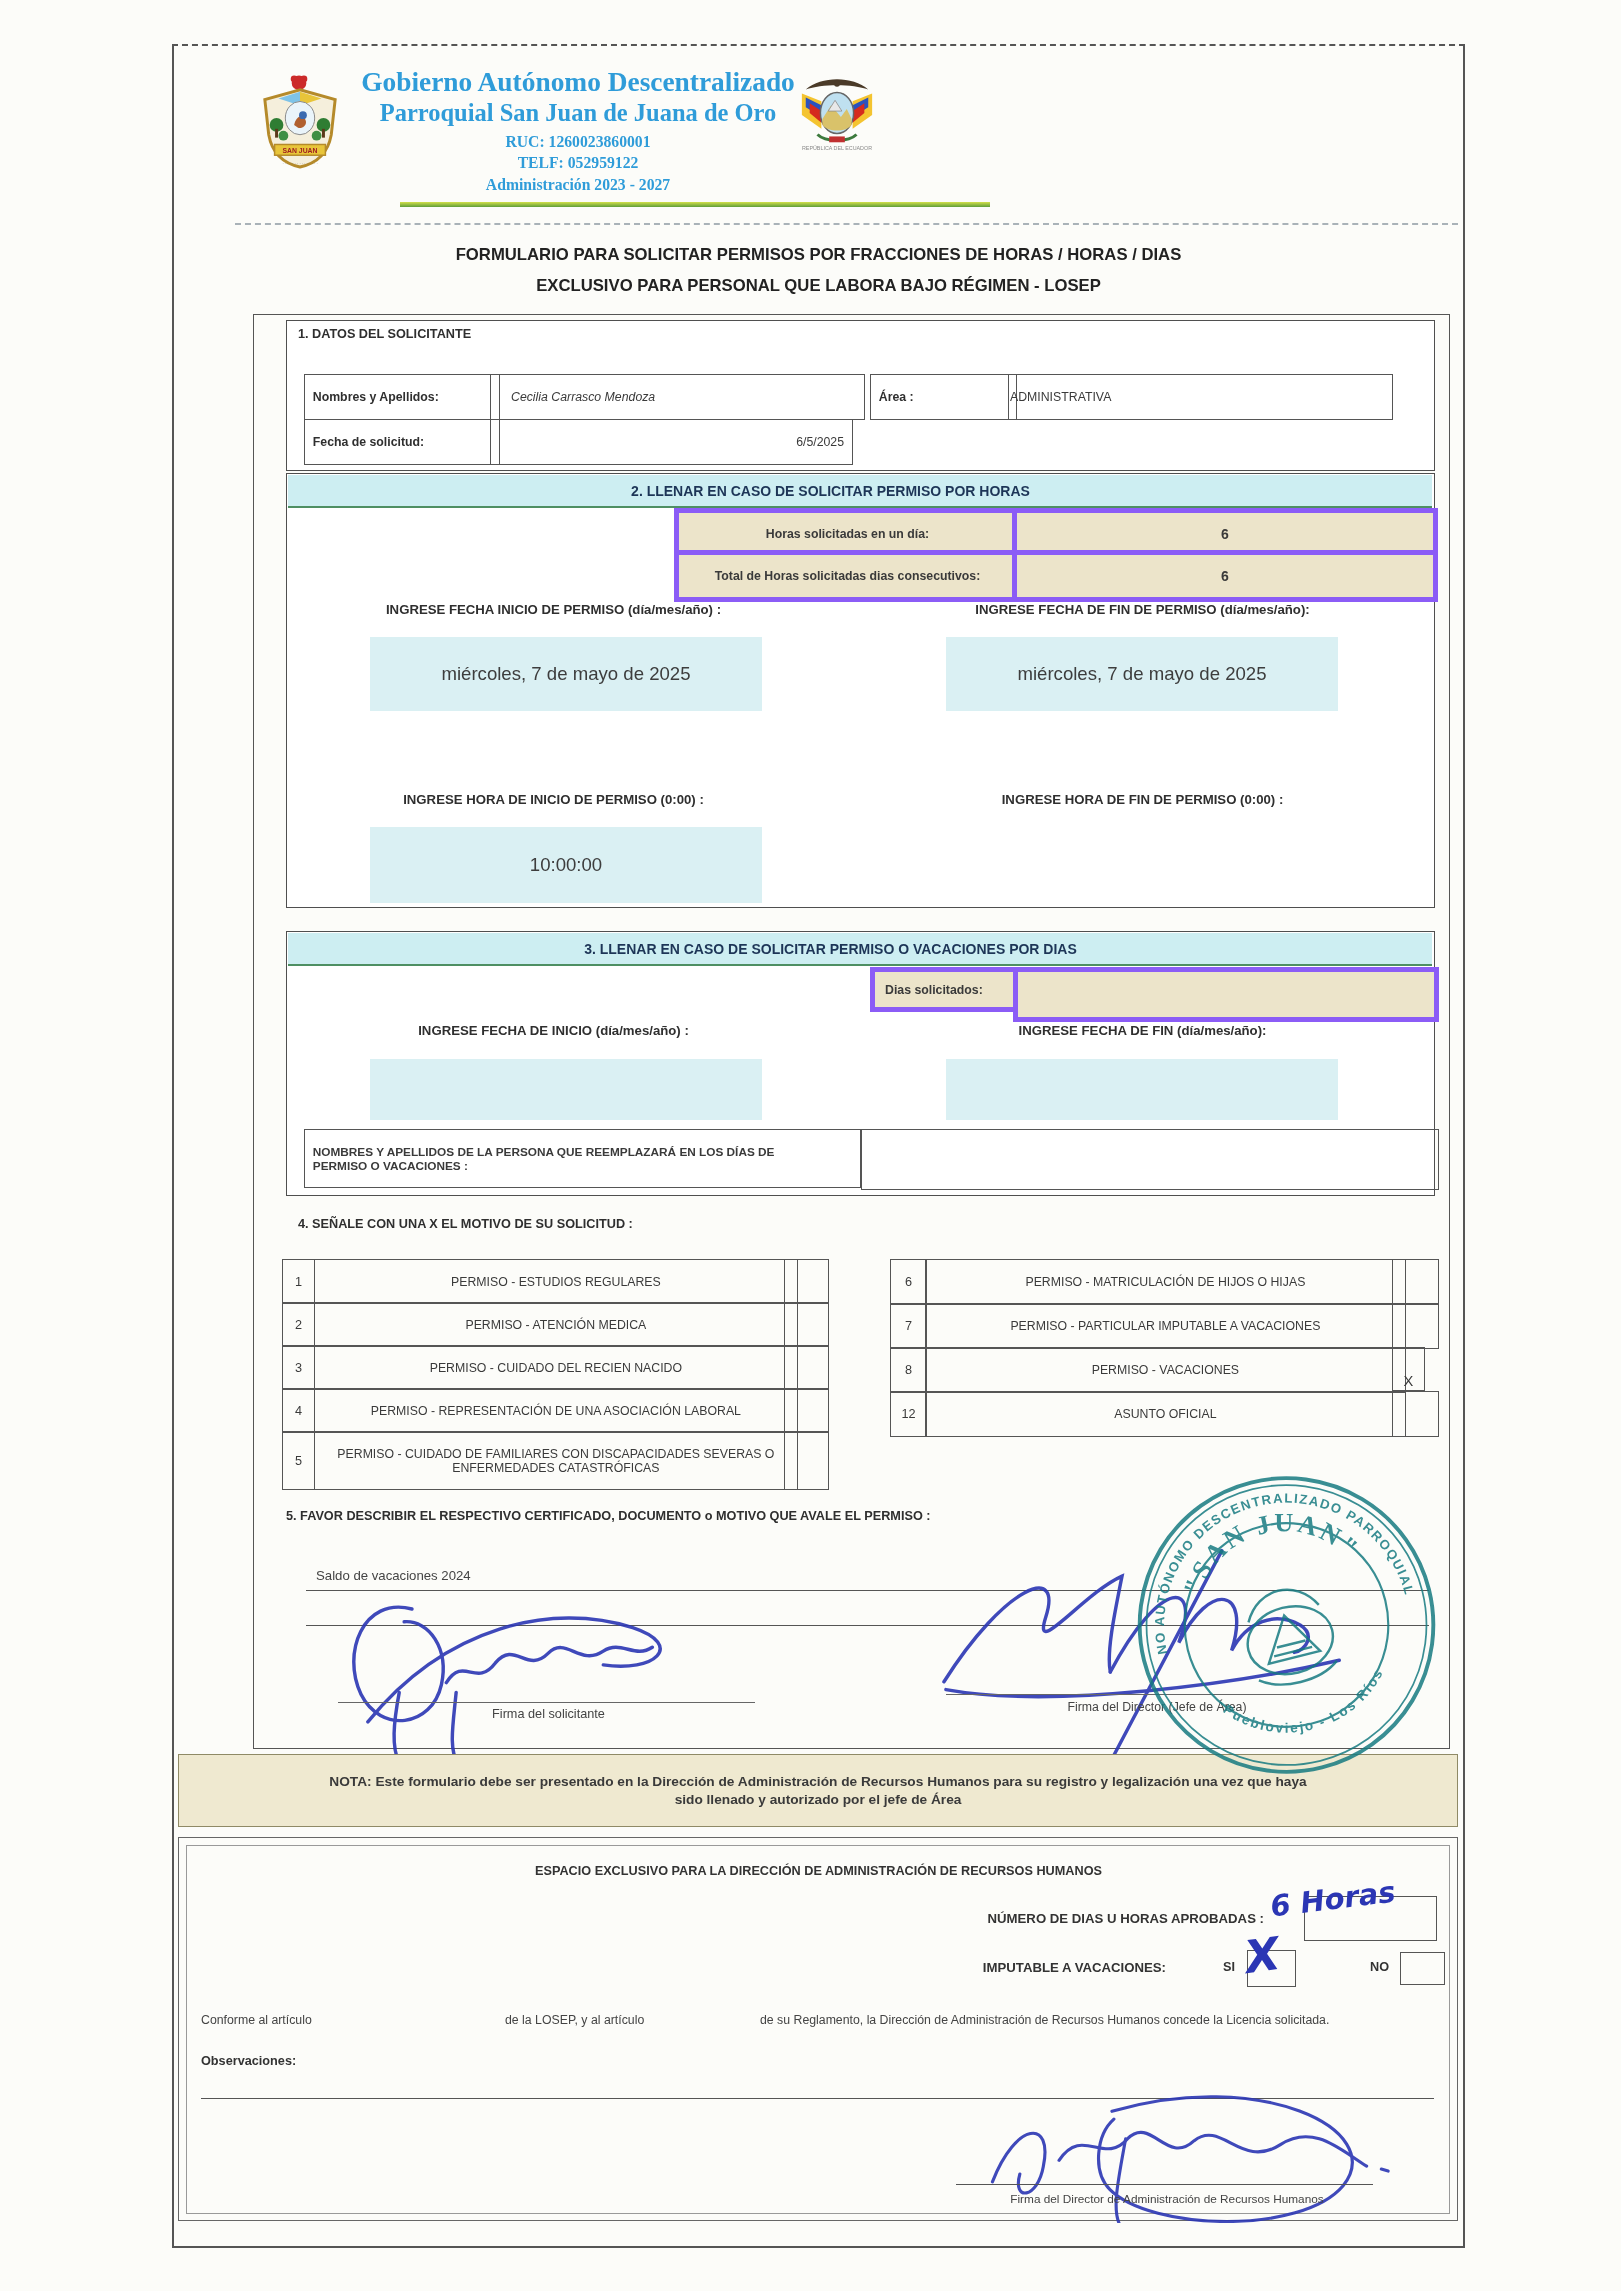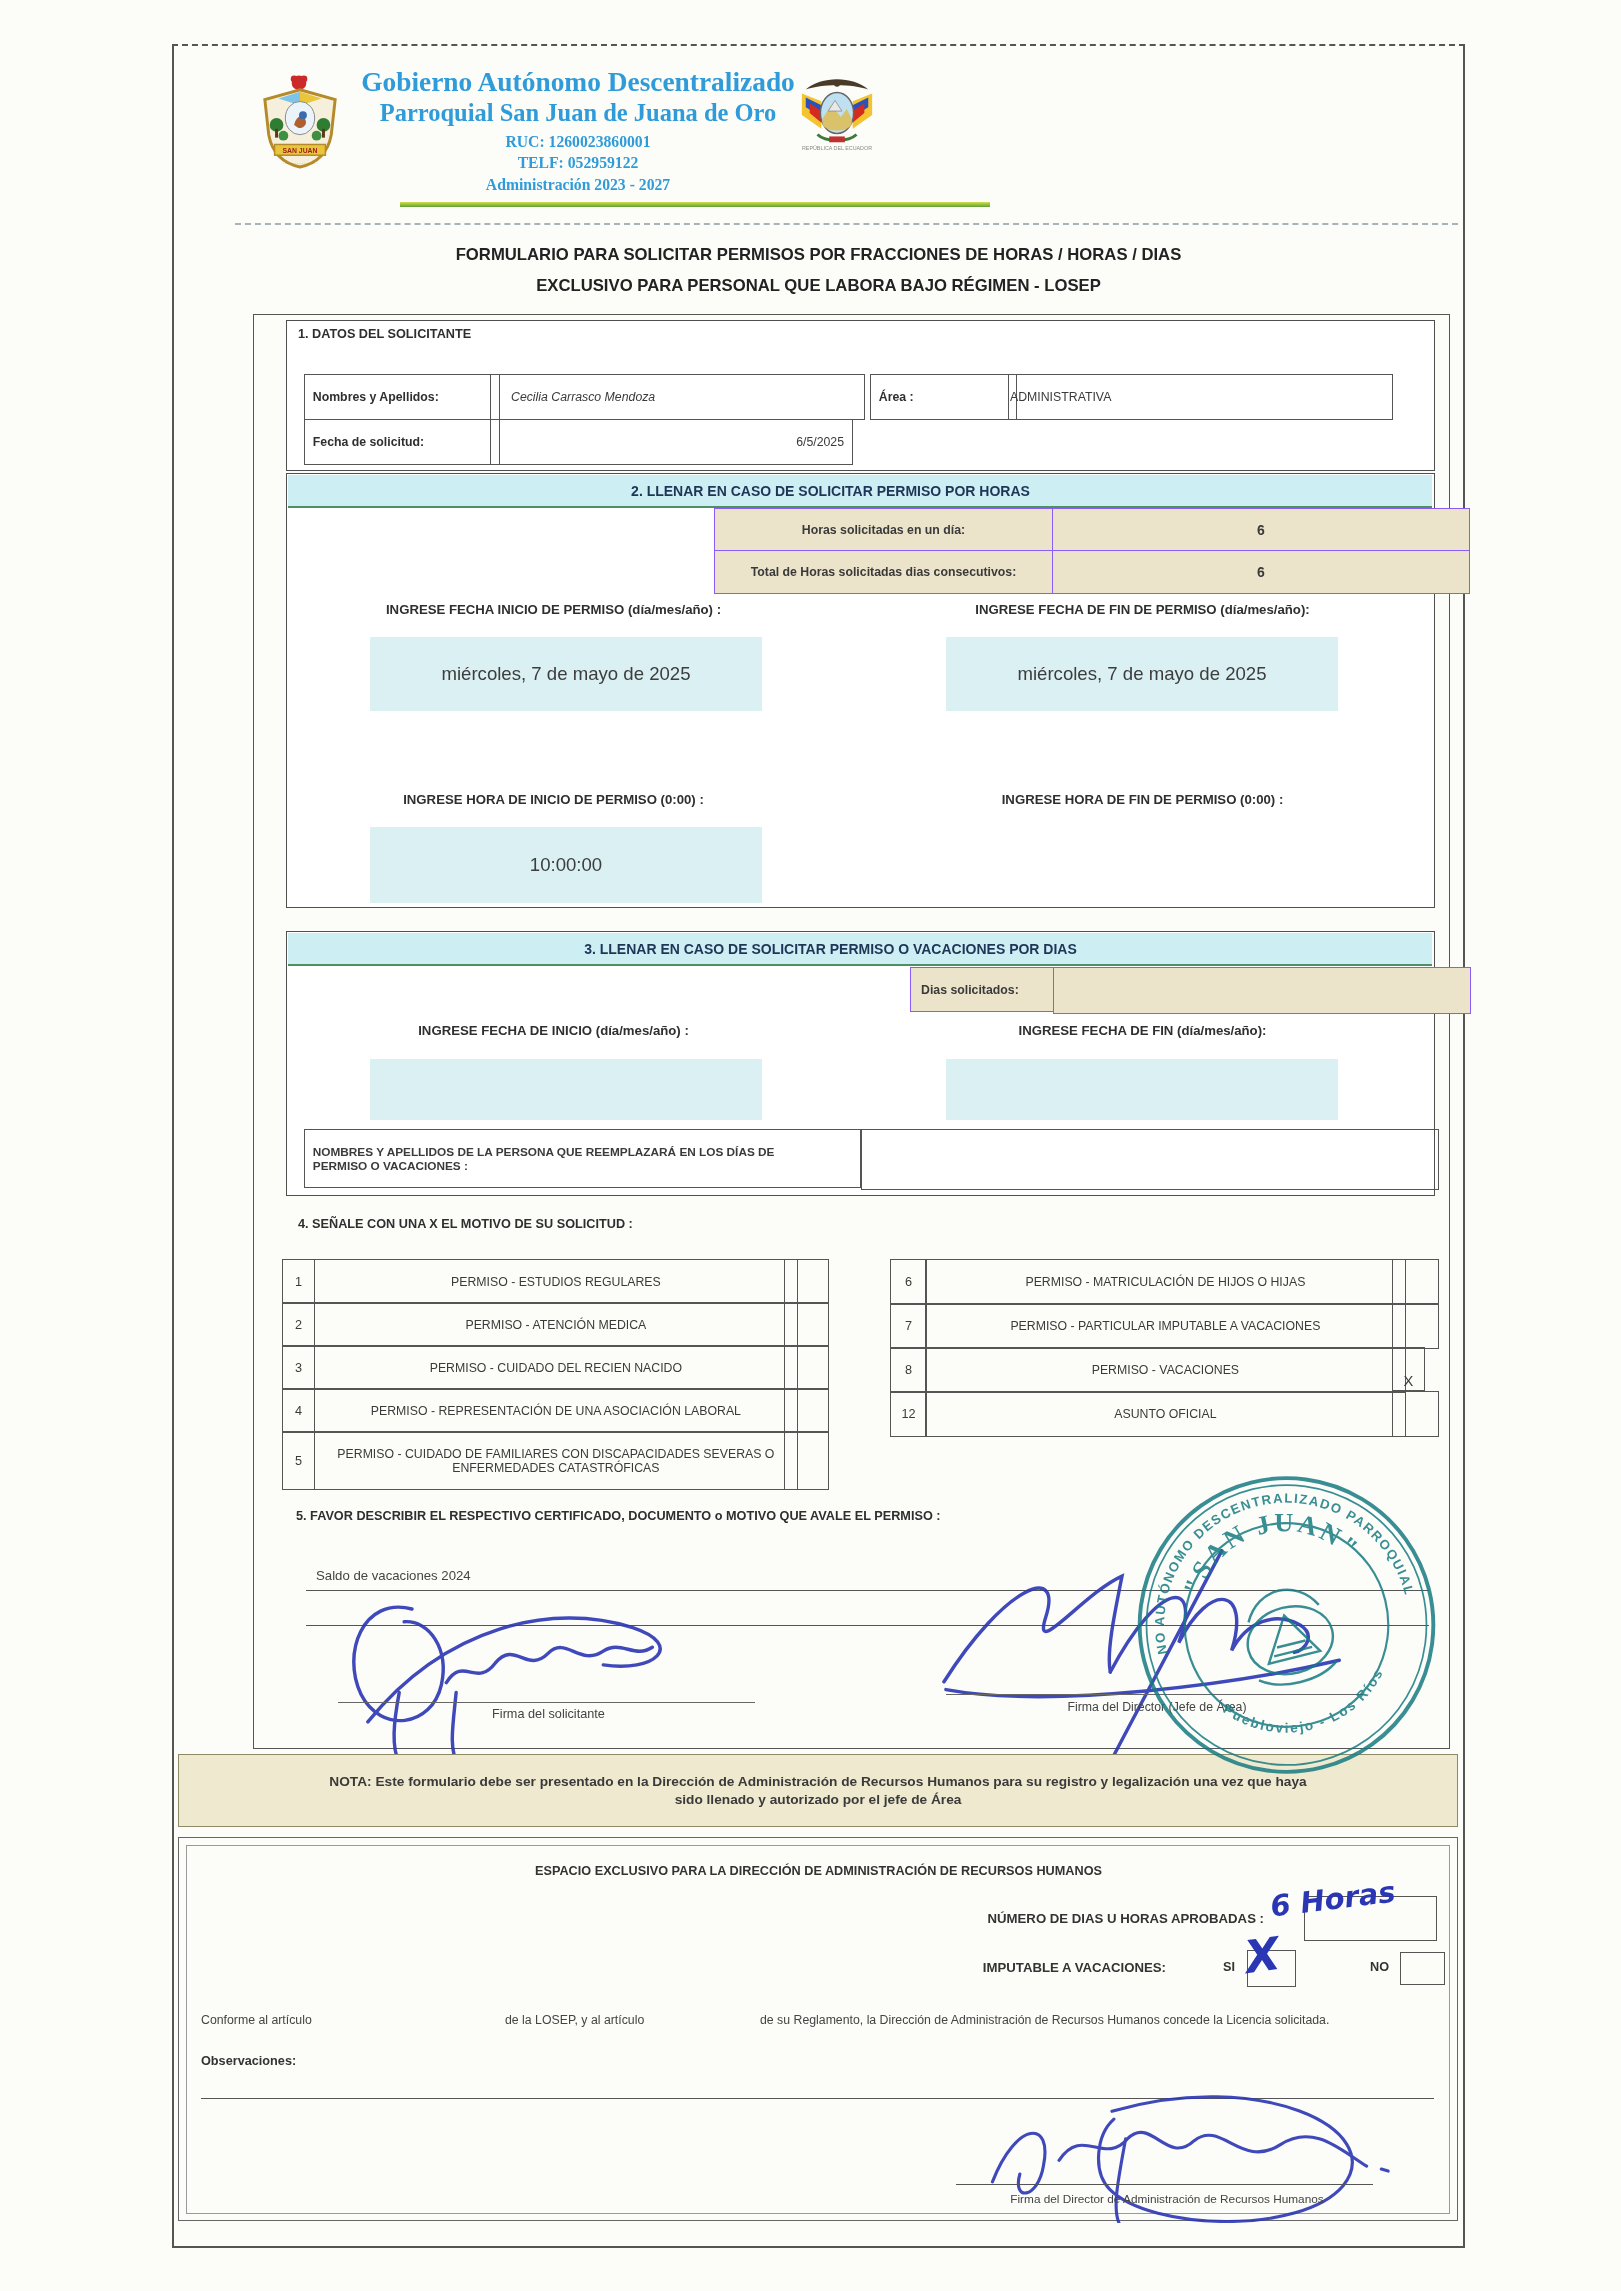--- a/index.html
+++ b/index.html
@@ -4,21 +4,21 @@
 <style>
   html,body{margin:0;padding:0;background:#e9e9e6;}
   .page{position:relative;width:1621px;height:2292px;background:#fcfcf9;overflow:hidden;
         font-family:"Liberation Sans",sans-serif;color:#3a3a3a;}
   .abs{position:absolute;}
   .page-border{border:2px solid #555;border-top-style:dashed;}
   .container-box{border:1.5px solid #555;}
   .sec-box{border:1.5px solid #4f4f4f;background:#fff;}
   .band{background:#cdeef2;border-bottom:2px solid #4e8f63;display:flex;align-items:center;justify-content:center;
         font-weight:bold;font-size:14px;color:#1d3557;}
-  .beige{background:#ece4ca;border:1px solid #8b5cf6;margin-left:40px;}
+  .beige{background:#ece4ca;border:5px solid #8b5cf6;}
   .beige-cell{display:flex;align-items:center;justify-content:center;font-weight:bold;font-size:12.3px;color:#3a3a3a;}
   .cyanfield{background:#daf0f3;display:flex;align-items:center;justify-content:center;font-size:18.6px;color:#3d3d3d;}
   .lbl{font-weight:bold;font-size:13.2px;color:#2f2f2f;}
   .cell{border:1.2px solid #555;display:flex;align-items:center;}
   .tbl-num{display:flex;align-items:center;justify-content:center;font-size:12.7px;color:#3a3a3a;}
   .tbl-lab{display:flex;align-items:center;justify-content:center;text-align:center;font-size:12.3px;color:#3a3a3a;padding:0 5.9px;}
   .hline{border-top:1.5px solid #555;}
   .hand{font-family:"DejaVu Sans",sans-serif;font-style:italic;font-weight:bold;color:#2b36b4;}
   .blue-head{font-family:"Liberation Serif",serif;font-weight:bold;color:#2f9cd9;text-align:center;line-height:1.1;}
   .smallcap{font-weight:bold;font-size:12.7px;color:#2f2f2f;}
@@ -257,21 +257,21 @@
   <div class="abs cell tbl-num" style="left:890px;top:1391px;width:35px;height:44px;">
       <span>12</span>
     </div>
   <div class="abs cell tbl-lab" style="left:925px;top:1391px;width:467px;height:44px;">
       <span>ASUNTO OFICIAL</span>
     </div>
   <div class="abs cell tbl-lab" style="left:1392px;top:1391px;width:33px;height:44px;">
       <span></span>
     </div>
 
-  <div class="abs smallcap" style="left:296px;top:1509px;text-align:center;">5. FAVOR DESCRIBIR EL RESPECTIVO CERTIFICADO, DOCUMENTO o MOTIVO QUE AVALE EL PERMISO :</div>
+  <div class="abs smallcap" style="left:286px;top:1509px;text-align:center;">5. FAVOR DESCRIBIR EL RESPECTIVO CERTIFICADO, DOCUMENTO o MOTIVO QUE AVALE EL PERMISO :</div>
   <div class="abs" style="left:316px;top:1568px;font-size:13.2px;color:#444;">Saldo de vacaciones 2024</div>
   <div class="abs hline" style="left:306px;top:1590px;width:1123px;"></div>
   <div class="abs hline" style="left:306px;top:1625px;width:1123px;"></div>
 
   <div class="abs" style="left:309px;top:1555px;">
     <svg width="412" height="211" viewBox="0 0 420 215" fill="none" stroke="#2b36b4" stroke-width="3.5" stroke-linecap="round" opacity="0.9">
       <path d="M105,55 C55,42 33,100 53,142 C73,182 125,176 135,132 C143,95 122,66 97,68"></path>
       <path d="M60,170 C140,72 248,48 330,74 C384,92 352,120 300,112"></path>
       <path d="M140,130 C158,102 170,136 190,110 C210,86 222,122 244,100 C262,82 276,114 300,98 C318,86 332,106 350,94"></path>
       <path d="M150,140 C147,172 142,198 152,213"></path>

